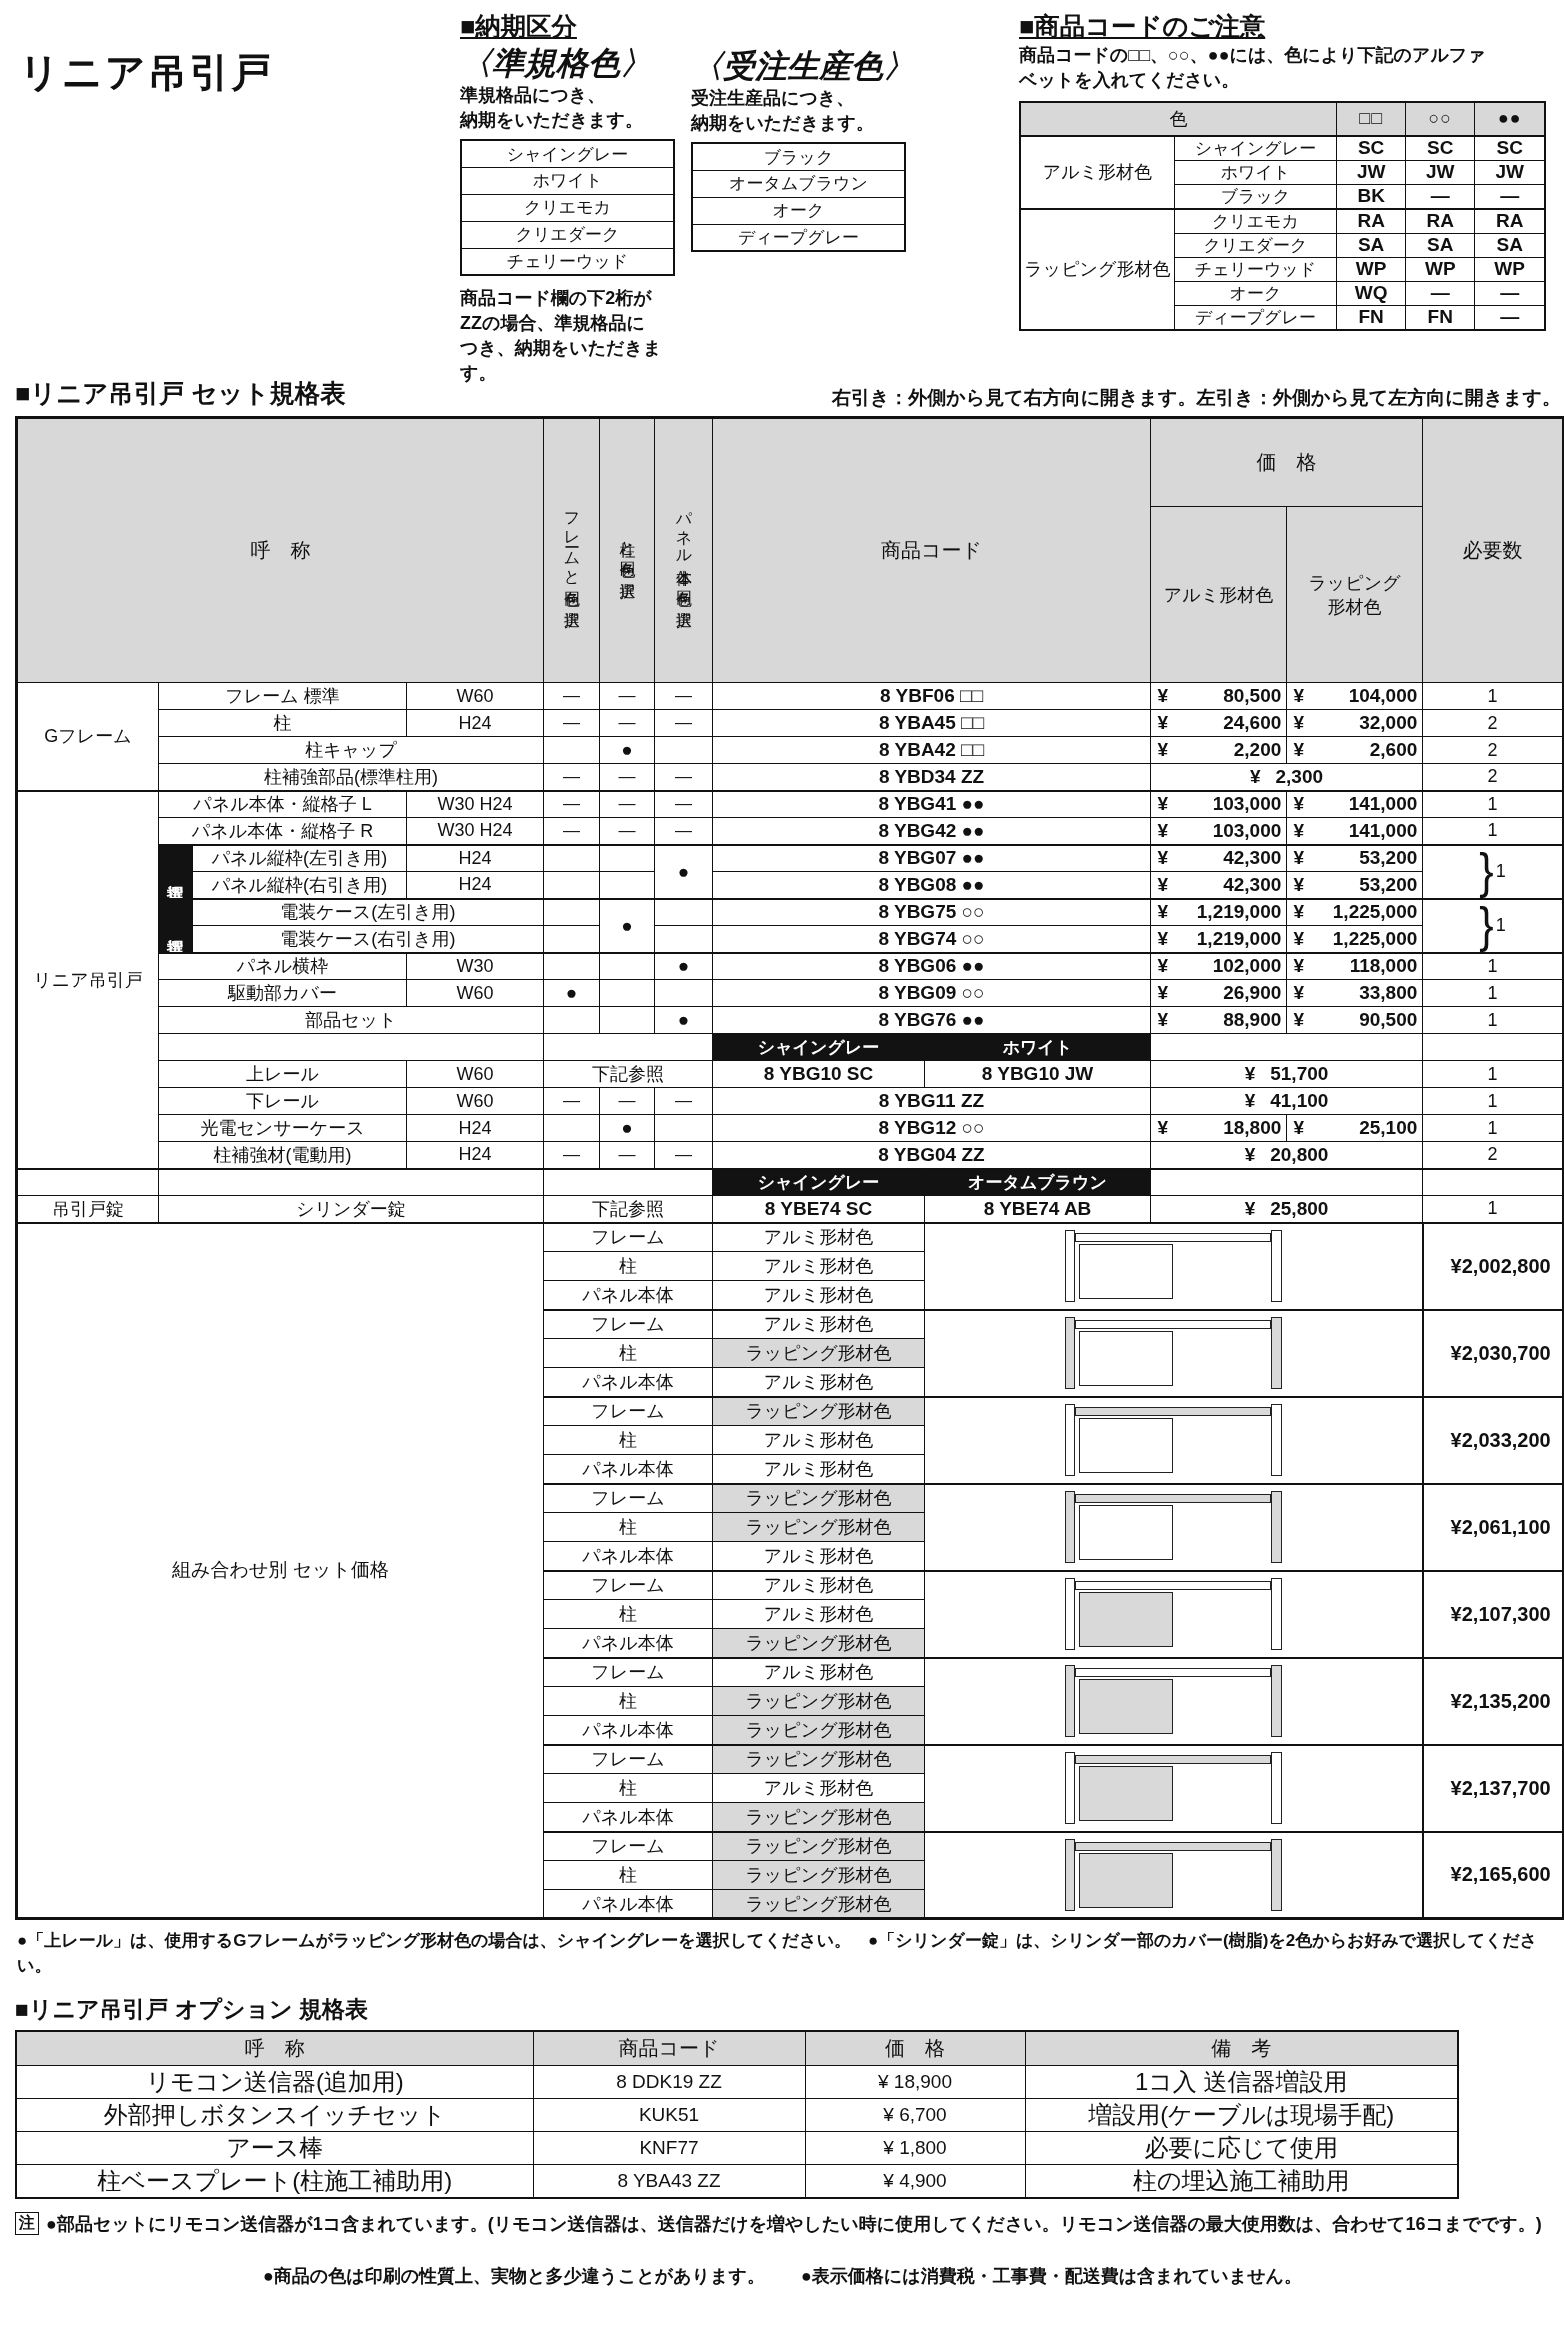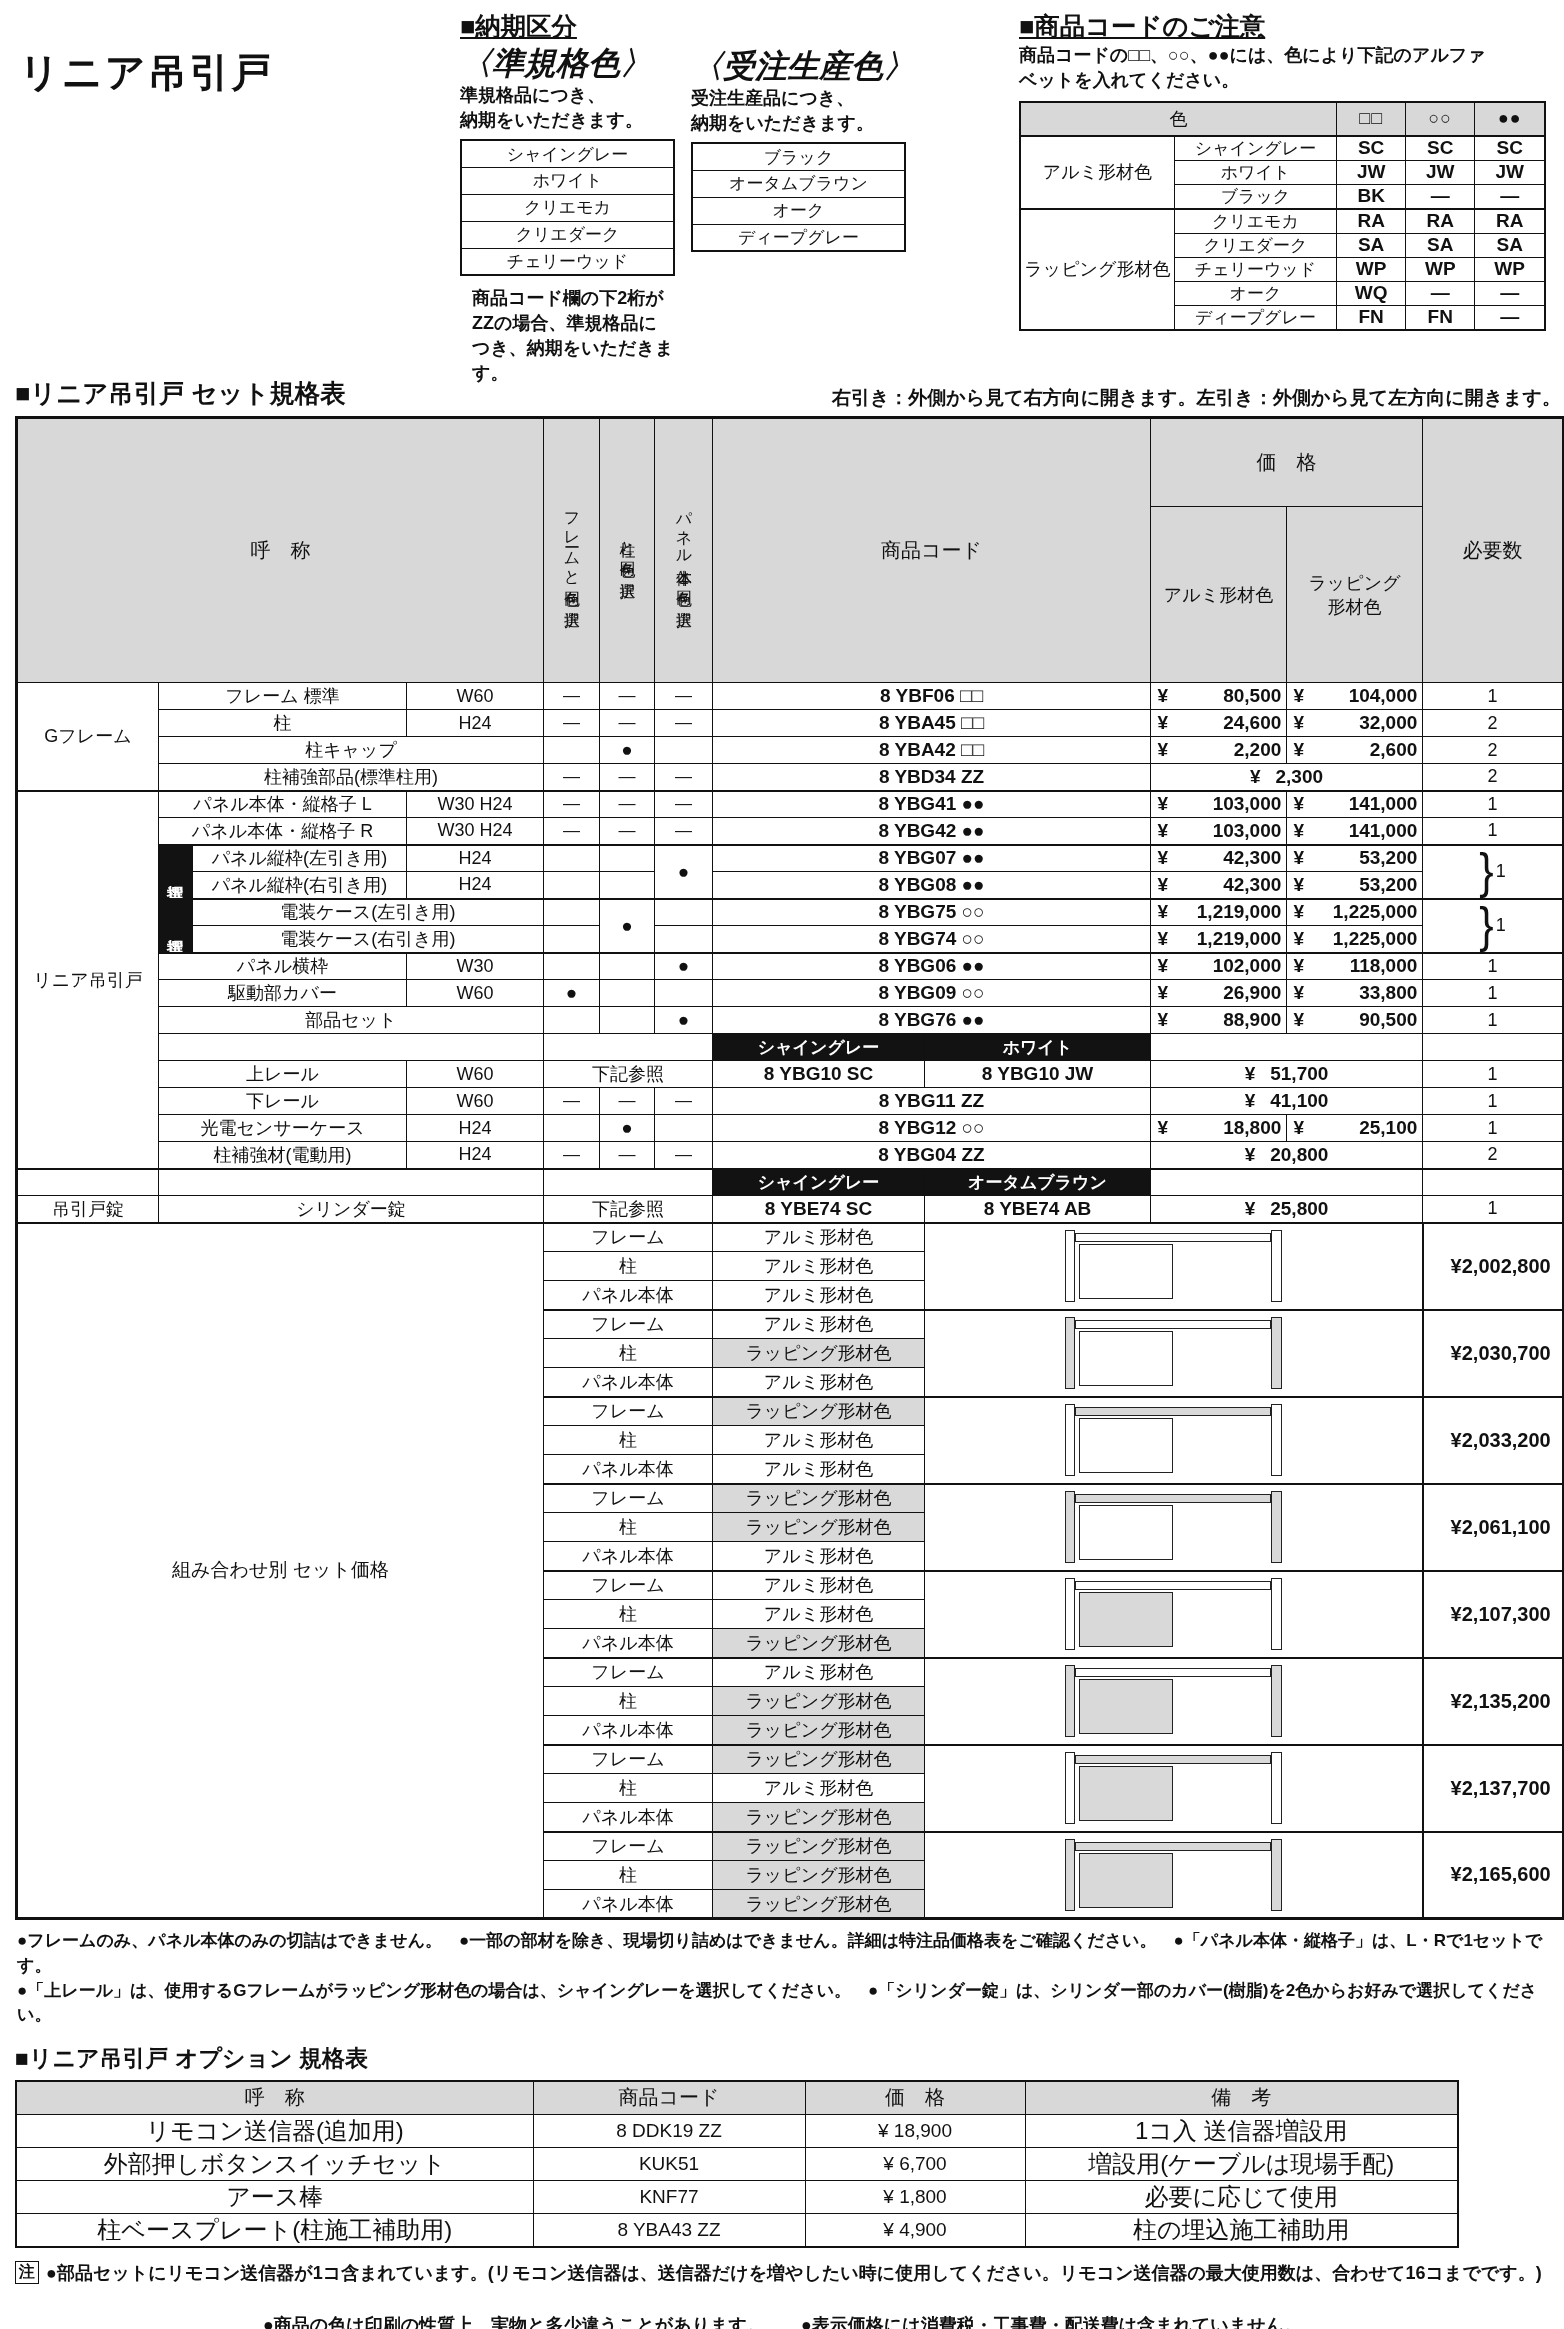--- a/index.html
+++ b/index.html
@@ -12,21 +12,21 @@
   .topbar { position:relative; width:1565px; height:369px; }
   .page-title { position:absolute; left:19px; top:45px; font-size:40px; font-weight:bold; letter-spacing:1.9px; }
   .blk-delivery { position:absolute; left:460px; top:11.3px; width:226px; }
   .blk-order { position:absolute; left:691px; top:46px; width:226px; }
   .blk-codenote { position:absolute; left:1019px; top:11.3px; width:535px; }
   .h-sq { font-size:25.4px; font-weight:bold; line-height:1.25;text-decoration:underline; }
   .h-sub { font-size:32px; font-weight:bold; line-height:1.25;font-style:italic; }
   .desc { font-size:18px; line-height:1.38; font-weight:bold; }
   .mini-table { border:2.8px solid #111; border-collapse:collapse; width:215px; margin-top:6.6px; }
   .mini-table td { border:0.9px solid #111; height:27px; text-align:center; font-size:17px; padding:0 1.9px; }
-  .zz-note { font-size:18px; line-height:1.4; margin-top:9.4px; font-weight:bold;margin-left:12px; }
+  .zz-note { font-size:18px; line-height:1.4; margin-top:9.4px; font-weight:bold; }
   .codenote-desc { font-size:18px; line-height:1.4; font-weight:bold; }
   .code-table { border:2.8px solid #111; border-collapse:collapse; margin-top:7.5px; table-layout:fixed; width:527px; }
   .code-table td { border:0.9px solid #111; text-align:center; font-size:17px; height:23.5px; overflow:hidden; }
   .code-table tr.cth td { background:#d8d8d8; height:34px; font-size:18px; }
   .code-table td.sym { font-size:19px; letter-spacing:0.9px; }
   .code-table td.codeval { font-weight:bold; font-size:19px; }
   .code-table td.cgroup { font-size:18px; }
   .code-table tr.gsep td { border-top:2.8px solid #111; }
 
   .sec-head-row { width:1546px; margin:7.5px 0 5.6px 15px; display:flex; justify-content:space-between; align-items:flex-end; }
@@ -784,21 +784,20 @@
         <td class="c-comb-color wrapped">ラッピング形材色</td>
       </tr>
       <tr class="comb">
         <td colspan="3" class="c-comb-label">パネル本体</td>
         <td class="c-comb-color wrapped">ラッピング形材色</td>
       </tr>
     </tbody>
 </table>
 
 <div class="footnotes">
-  <div>●フレームのみ、パネル本体のみの切詰はできません。　●一部の部材を除き、現場切り詰めはできません。詳細は特注品価格表をご確認ください。　●「パネル本体・縦格子」は、L・Rで1セットです。</div>
   <div>●「上レール」は、使用するGフレームがラッピング形材色の場合は、シャイングレーを選択してください。　●「シリンダー錠」は、シリンダー部のカバー(樹脂)を2色からお好みで選択してください。</div>
 </div>
 
 <div class="opt-head">■リニア吊引戸 オプション 規格表</div>
 
 <table class="opttable" id="options-table">
   <colgroup>
       <col style="width:517px">
       <col style="width:272px">
       <col style="width:220px">

